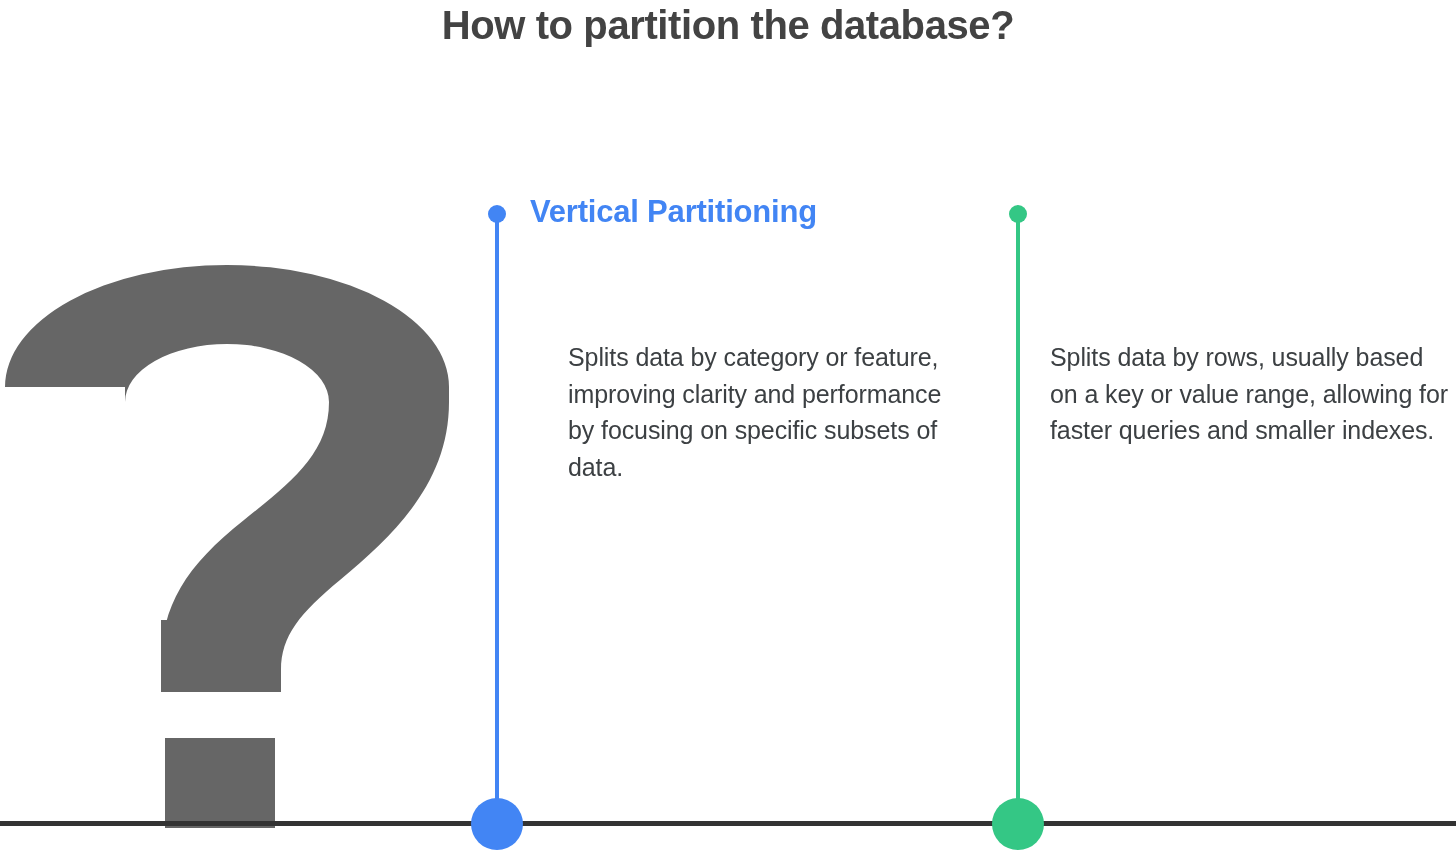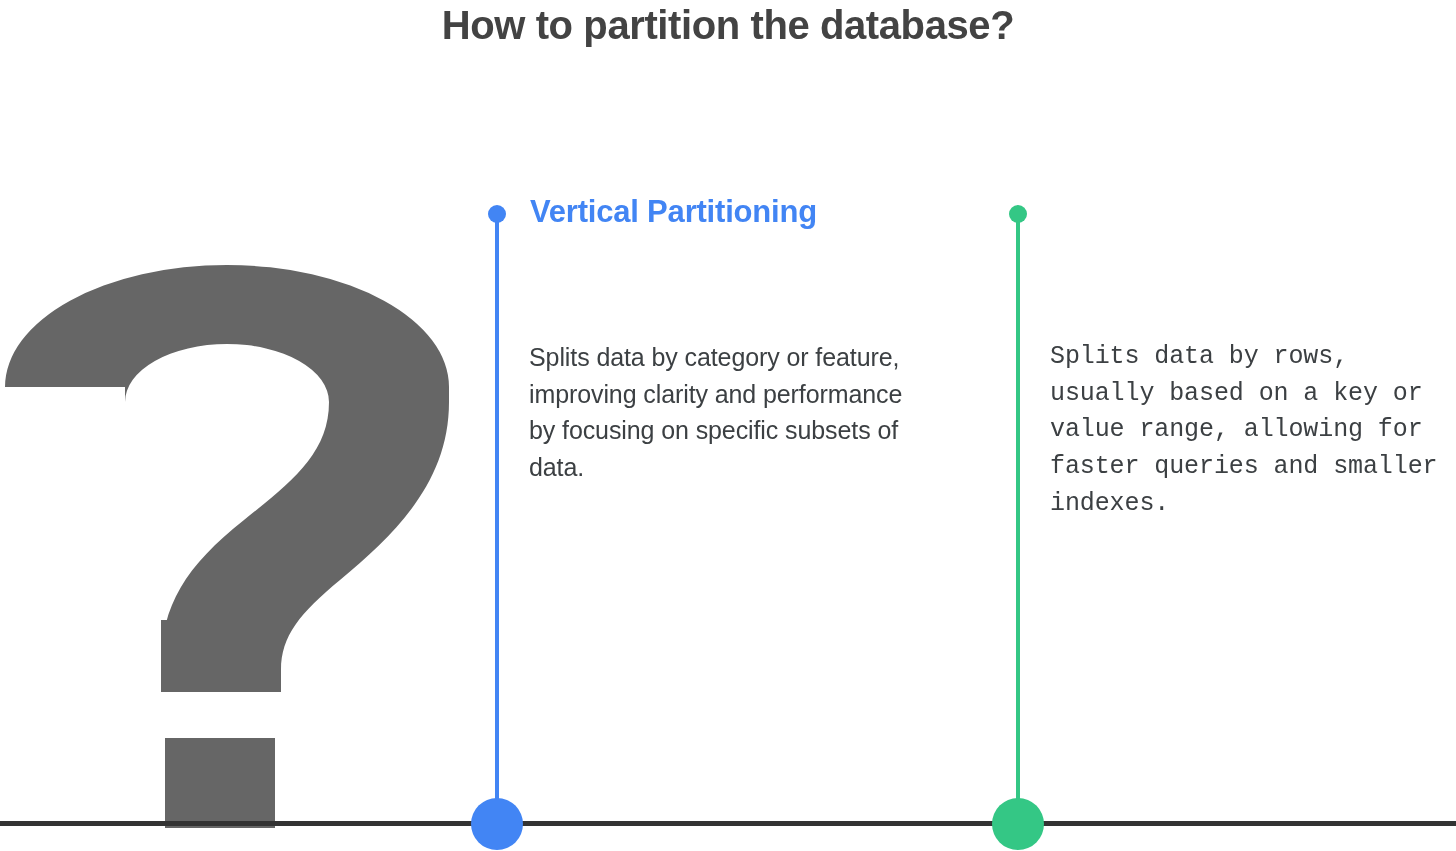--- a/index.html
+++ b/index.html
@@ -142,23 +142,23 @@
     </svg>
   </div>
 
   <div class="baseline" style="background: rgb(51, 51, 51);"></div>
 
   <div class="branch" style="left:497px;">
     <div class="branch-vline" style="background:#4285f4;"></div>
     <div class="branch-dot-top" style="background:#4285f4;"></div>
     <div class="branch-dot-base" style="background:#4285f4;"></div>
     <div class="branch-heading" style="color:#4285f4;">Vertical Partitioning</div>
-    <div class="branch-body" style="color: rgb(60, 64, 67);">Splits data by category or feature, improving clarity and performance by focusing on specific subsets of data.</div>
+    <div class="branch-body" style="color: rgb(60, 64, 67); margin-left: 39px;">Splits data by category or feature, improving clarity and performance by focusing on specific subsets of data.</div>
   </div>
 
   <div class="branch" style="left:1018px;">
     <div class="branch-vline" style="background:#34c785;"></div>
     <div class="branch-dot-top" style="background:#34c785;"></div>
     <div class="branch-dot-base" style="background:#34c785;"></div>
-    <div class="branch-body" style="color: rgb(60, 64, 67); font-family: Liberation Mono, monospace;">Splits data by rows, usually based on a key or value range, allowing for faster queries and smaller indexes.</div>
+    <div class="branch-body" style="color: rgb(60, 64, 67);">Splits data by rows, usually based on a key or value range, allowing for faster queries and smaller indexes.</div>
   </div>
 
 </div>
 
 </body></html>

